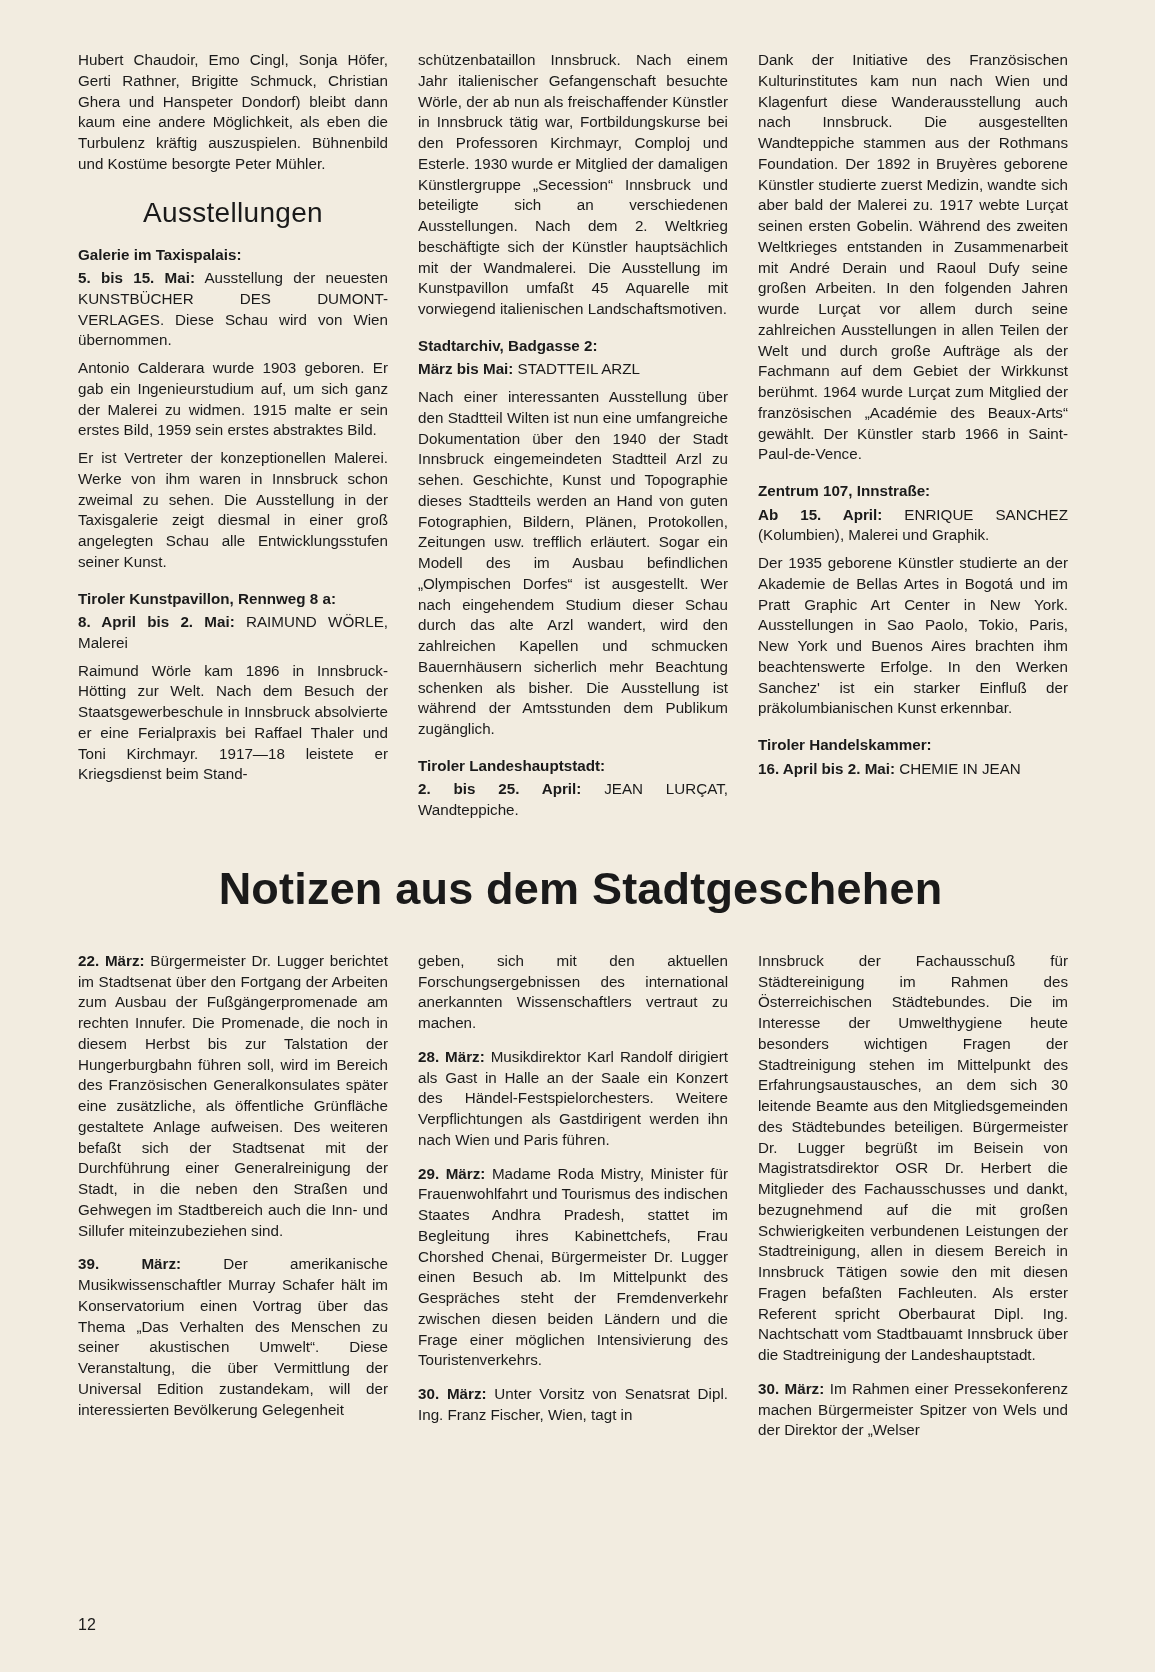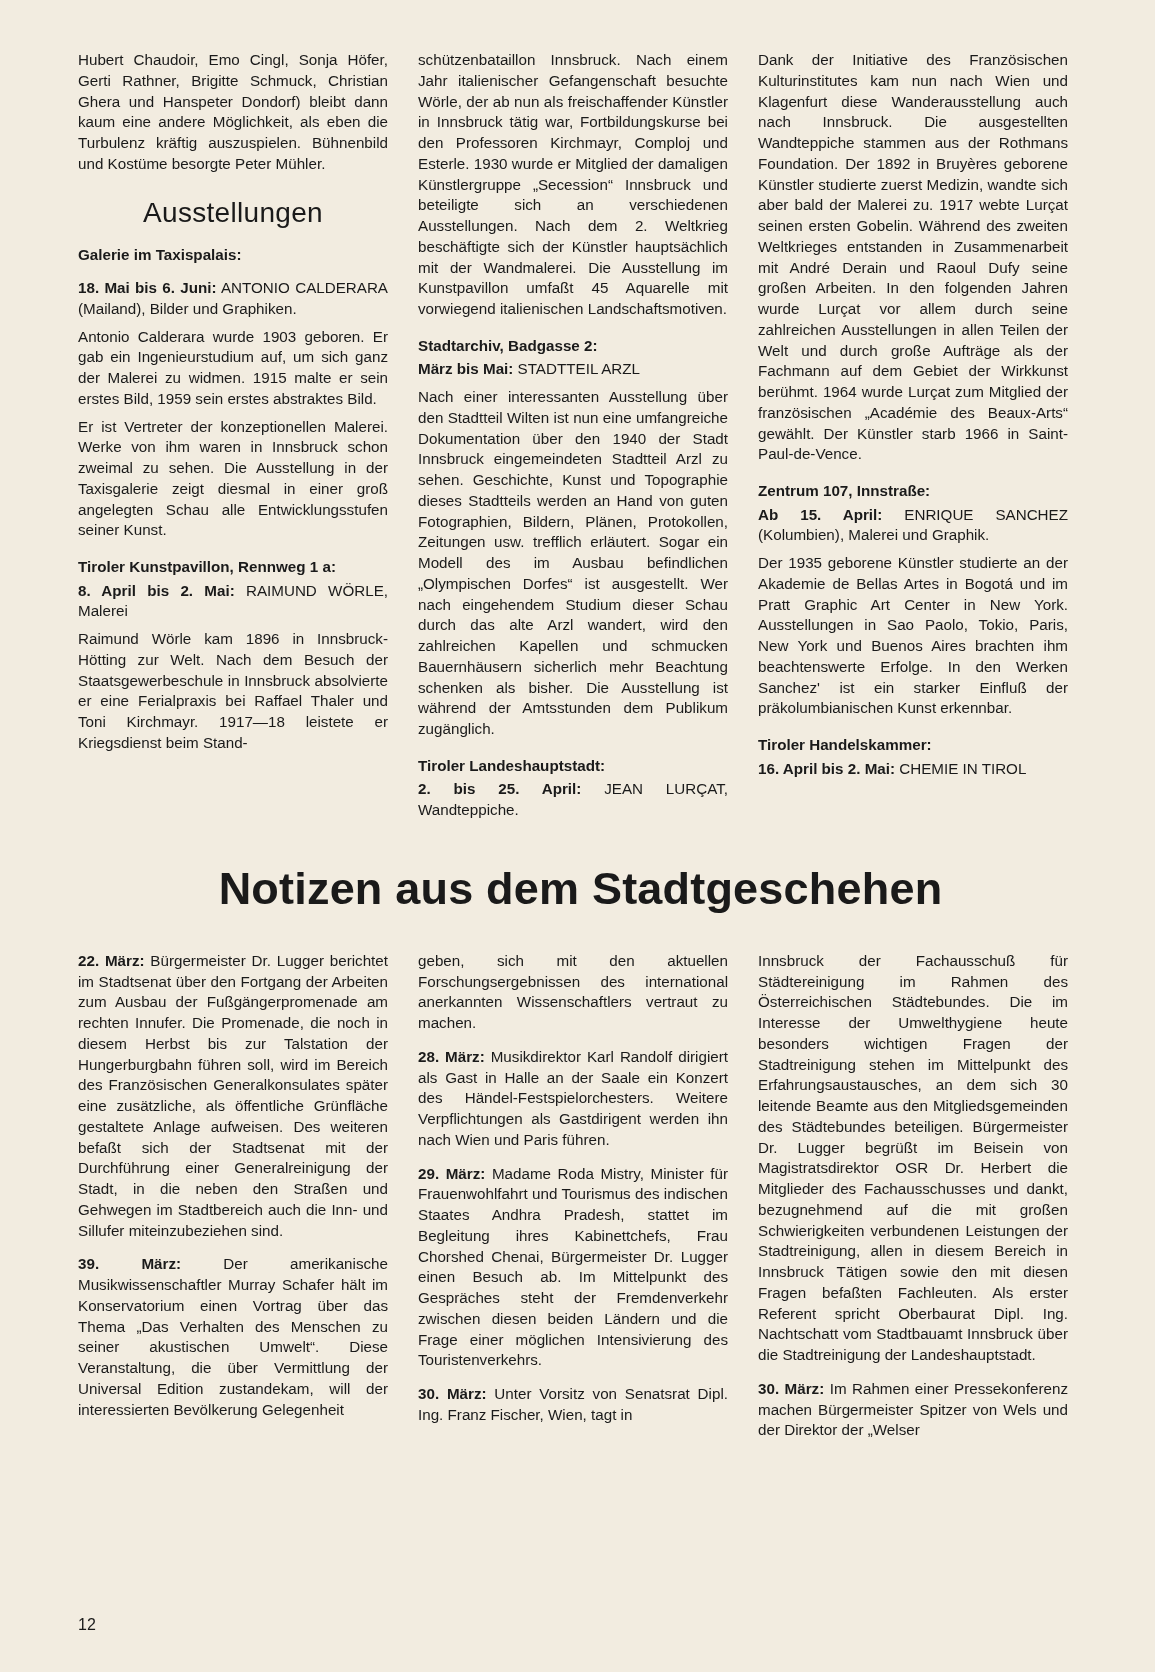--- a/index.html
+++ b/index.html
@@ -77,28 +77,28 @@
 
   <div class="cols">
 
     <div class="col">
       <p>Hubert Chaudoir, Emo Cingl, Sonja Höfer, Gerti Rathner, Brigitte Schmuck, Christian Ghera und Hanspeter Dondorf) bleibt dann kaum eine andere Möglichkeit, als eben die Turbulenz kräftig auszuspielen. Bühnenbild und Kostüme besorgte Peter Mühler.</p>
 
       <div class="section-head">Ausstellungen</div>
 
       <div class="sub-head" style="margin-top:16px;">Galerie im Taxispalais:</div>
 
+      <p><span class="lead-bold">5. bis 15. Mai:</span><span> Ausstellung der neuesten KUNSTBÜCHER DES DUMONT-VERLAGES. Diese Schau wird von Wien übernommen.</span></p>
 
-      <p class="gap"><span class="lead-bold">18. Mai bis 6. Juni:</span><span> ANTONIO CALDERARA (Mailand), Bilder und Graphiken.</span></p>
 
       <p class="small-gap">Antonio Calderara wurde 1903 geboren. Er gab ein Ingenieurstudium auf, um sich ganz der Malerei zu widmen. 1915 malte er sein erstes Bild, 1959 sein erstes abstraktes Bild.</p>
 
       <p class="small-gap">Er ist Vertreter der konzeptionellen Malerei. Werke von ihm waren in Innsbruck schon zweimal zu sehen. Die Ausstellung in der Taxisgalerie zeigt diesmal in einer groß angelegten Schau alle Entwicklungsstufen seiner Kunst.</p>
 
-      <div class="sub-head">Tiroler Kunstpavillon, Rennweg 1 a:</div>
+      <div class="sub-head">Tiroler Kunstpavillon, Rennweg 8 a:</div>
 
       <p><span class="lead-bold">8. April bis 2. Mai:</span><span> RAIMUND WÖRLE, Malerei</span></p>
 
       <p class="small-gap">Raimund Wörle kam 1896 in Innsbruck-Hötting zur Welt. Nach dem Besuch der Staatsgewerbeschule in Innsbruck absolvierte er eine Ferialpraxis bei Raffael Thaler und Toni Kirchmayr. 1917—18 leistete er Kriegsdienst beim Stand-</p>
     </div>
 
     <div class="col">
       <p>schützenbataillon Innsbruck. Nach einem Jahr italienischer Gefangenschaft besuchte Wörle, der ab nun als freischaffender Künstler in Innsbruck tätig war, Fortbildungskurse bei den Professoren Kirchmayr, Comploj und Esterle. 1930 wurde er Mitglied der damaligen Künstlergruppe „Secession“ Innsbruck und beteiligte sich an verschiedenen Ausstellungen. Nach dem 2. Weltkrieg beschäftigte sich der Künstler hauptsächlich mit der Wandmalerei. Die Ausstellung im Kunstpavillon umfaßt 45 Aquarelle mit vorwiegend italienischen Landschaftsmotiven.</p>
 
       <div class="sub-head">Stadtarchiv, Badgasse 2:</div>
@@ -116,21 +116,21 @@
       <p>Dank der Initiative des Französischen Kulturinstitutes kam nun nach Wien und Klagenfurt diese Wanderausstellung auch nach Innsbruck. Die ausgestellten Wandteppiche stammen aus der Rothmans Foundation. Der 1892 in Bruyères geborene Künstler studierte zuerst Medizin, wandte sich aber bald der Malerei zu. 1917 webte Lurçat seinen ersten Gobelin. Während des zweiten Weltkrieges entstanden in Zusammenarbeit mit André Derain und Raoul Dufy seine großen Arbeiten. In den folgenden Jahren wurde Lurçat vor allem durch seine zahlreichen Ausstellungen in allen Teilen der Welt und durch große Aufträge als der Fachmann auf dem Gebiet der Wirkkunst berühmt. 1964 wurde Lurçat zum Mitglied der französischen „Académie des Beaux-Arts“ gewählt. Der Künstler starb 1966 in Saint-Paul-de-Vence.</p>
 
       <div class="sub-head">Zentrum 107, Innstraße:</div>
 
       <p><span class="lead-bold">Ab 15. April:</span><span> ENRIQUE SANCHEZ (Kolumbien), Malerei und Graphik.</span></p>
 
       <p class="small-gap">Der 1935 geborene Künstler studierte an der Akademie de Bellas Artes in Bogotá und im Pratt Graphic Art Center in New York. Ausstellungen in Sao Paolo, Tokio, Paris, New York und Buenos Aires brachten ihm beachtenswerte Erfolge. In den Werken Sanchez' ist ein starker Einfluß der präkolumbianischen Kunst erkennbar.</p>
 
       <div class="sub-head">Tiroler Handelskammer:</div>
 
-      <p><span class="lead-bold">16. April bis 2. Mai:</span><span> CHEMIE IN TIROL</span></p>
+      <p><span class="lead-bold">16. April bis 2. Mai:</span><span> CHEMIE IN JEAN</span></p>
     </div>
 
   </div>
 
   <div class="big-title">Notizen aus dem Stadtgeschehen</div>
 
   <div class="cols">
 
     <div class="col">
       <p><span class="lead-bold">22. März:</span><span> Bürgermeister Dr. Lugger berichtet im Stadtsenat über den Fortgang der Arbeiten zum Ausbau der Fußgängerpromenade am rechten Innufer. Die Promenade, die noch in diesem Herbst bis zur Talstation der Hungerburgbahn führen soll, wird im Bereich des Französischen Generalkonsulates später eine zusätzliche, als öffentliche Grünfläche gestaltete Anlage aufweisen. Des weiteren befaßt sich der Stadtsenat mit der Durchführung einer Generalreinigung der Stadt, in die neben den Straßen und Gehwegen im Stadtbereich auch die Inn- und Sillufer miteinzubeziehen sind.</span></p>

